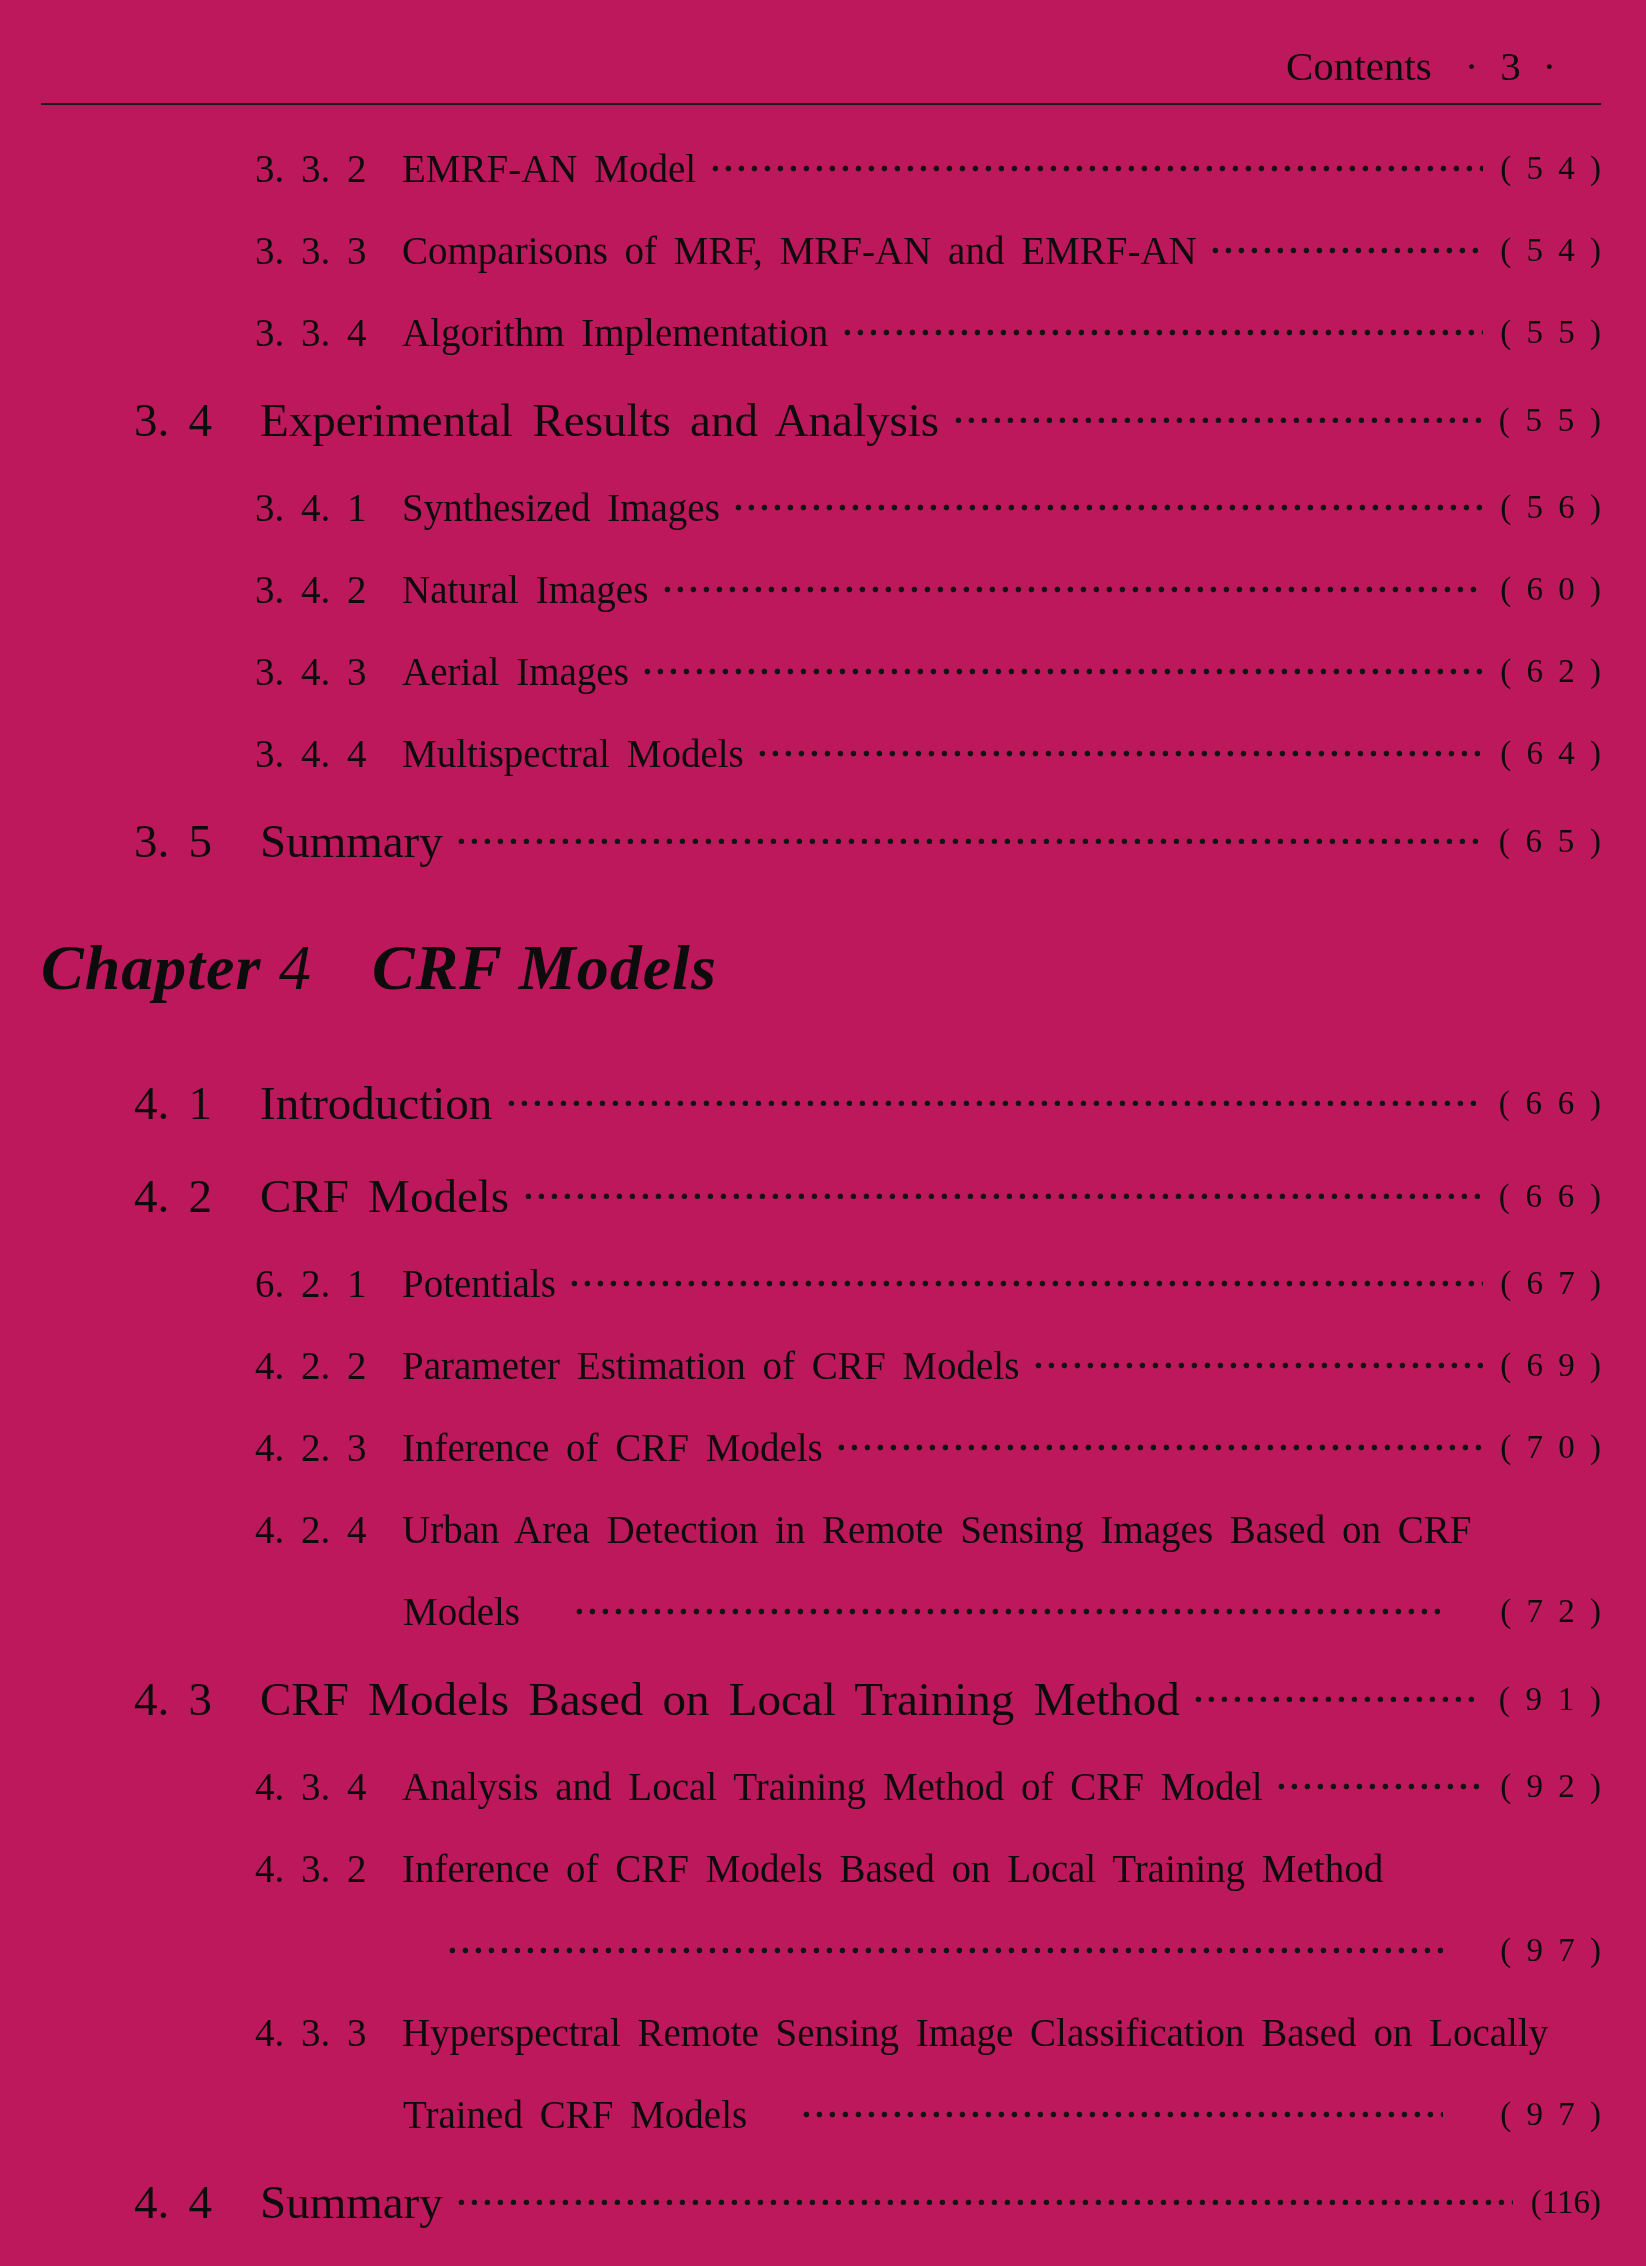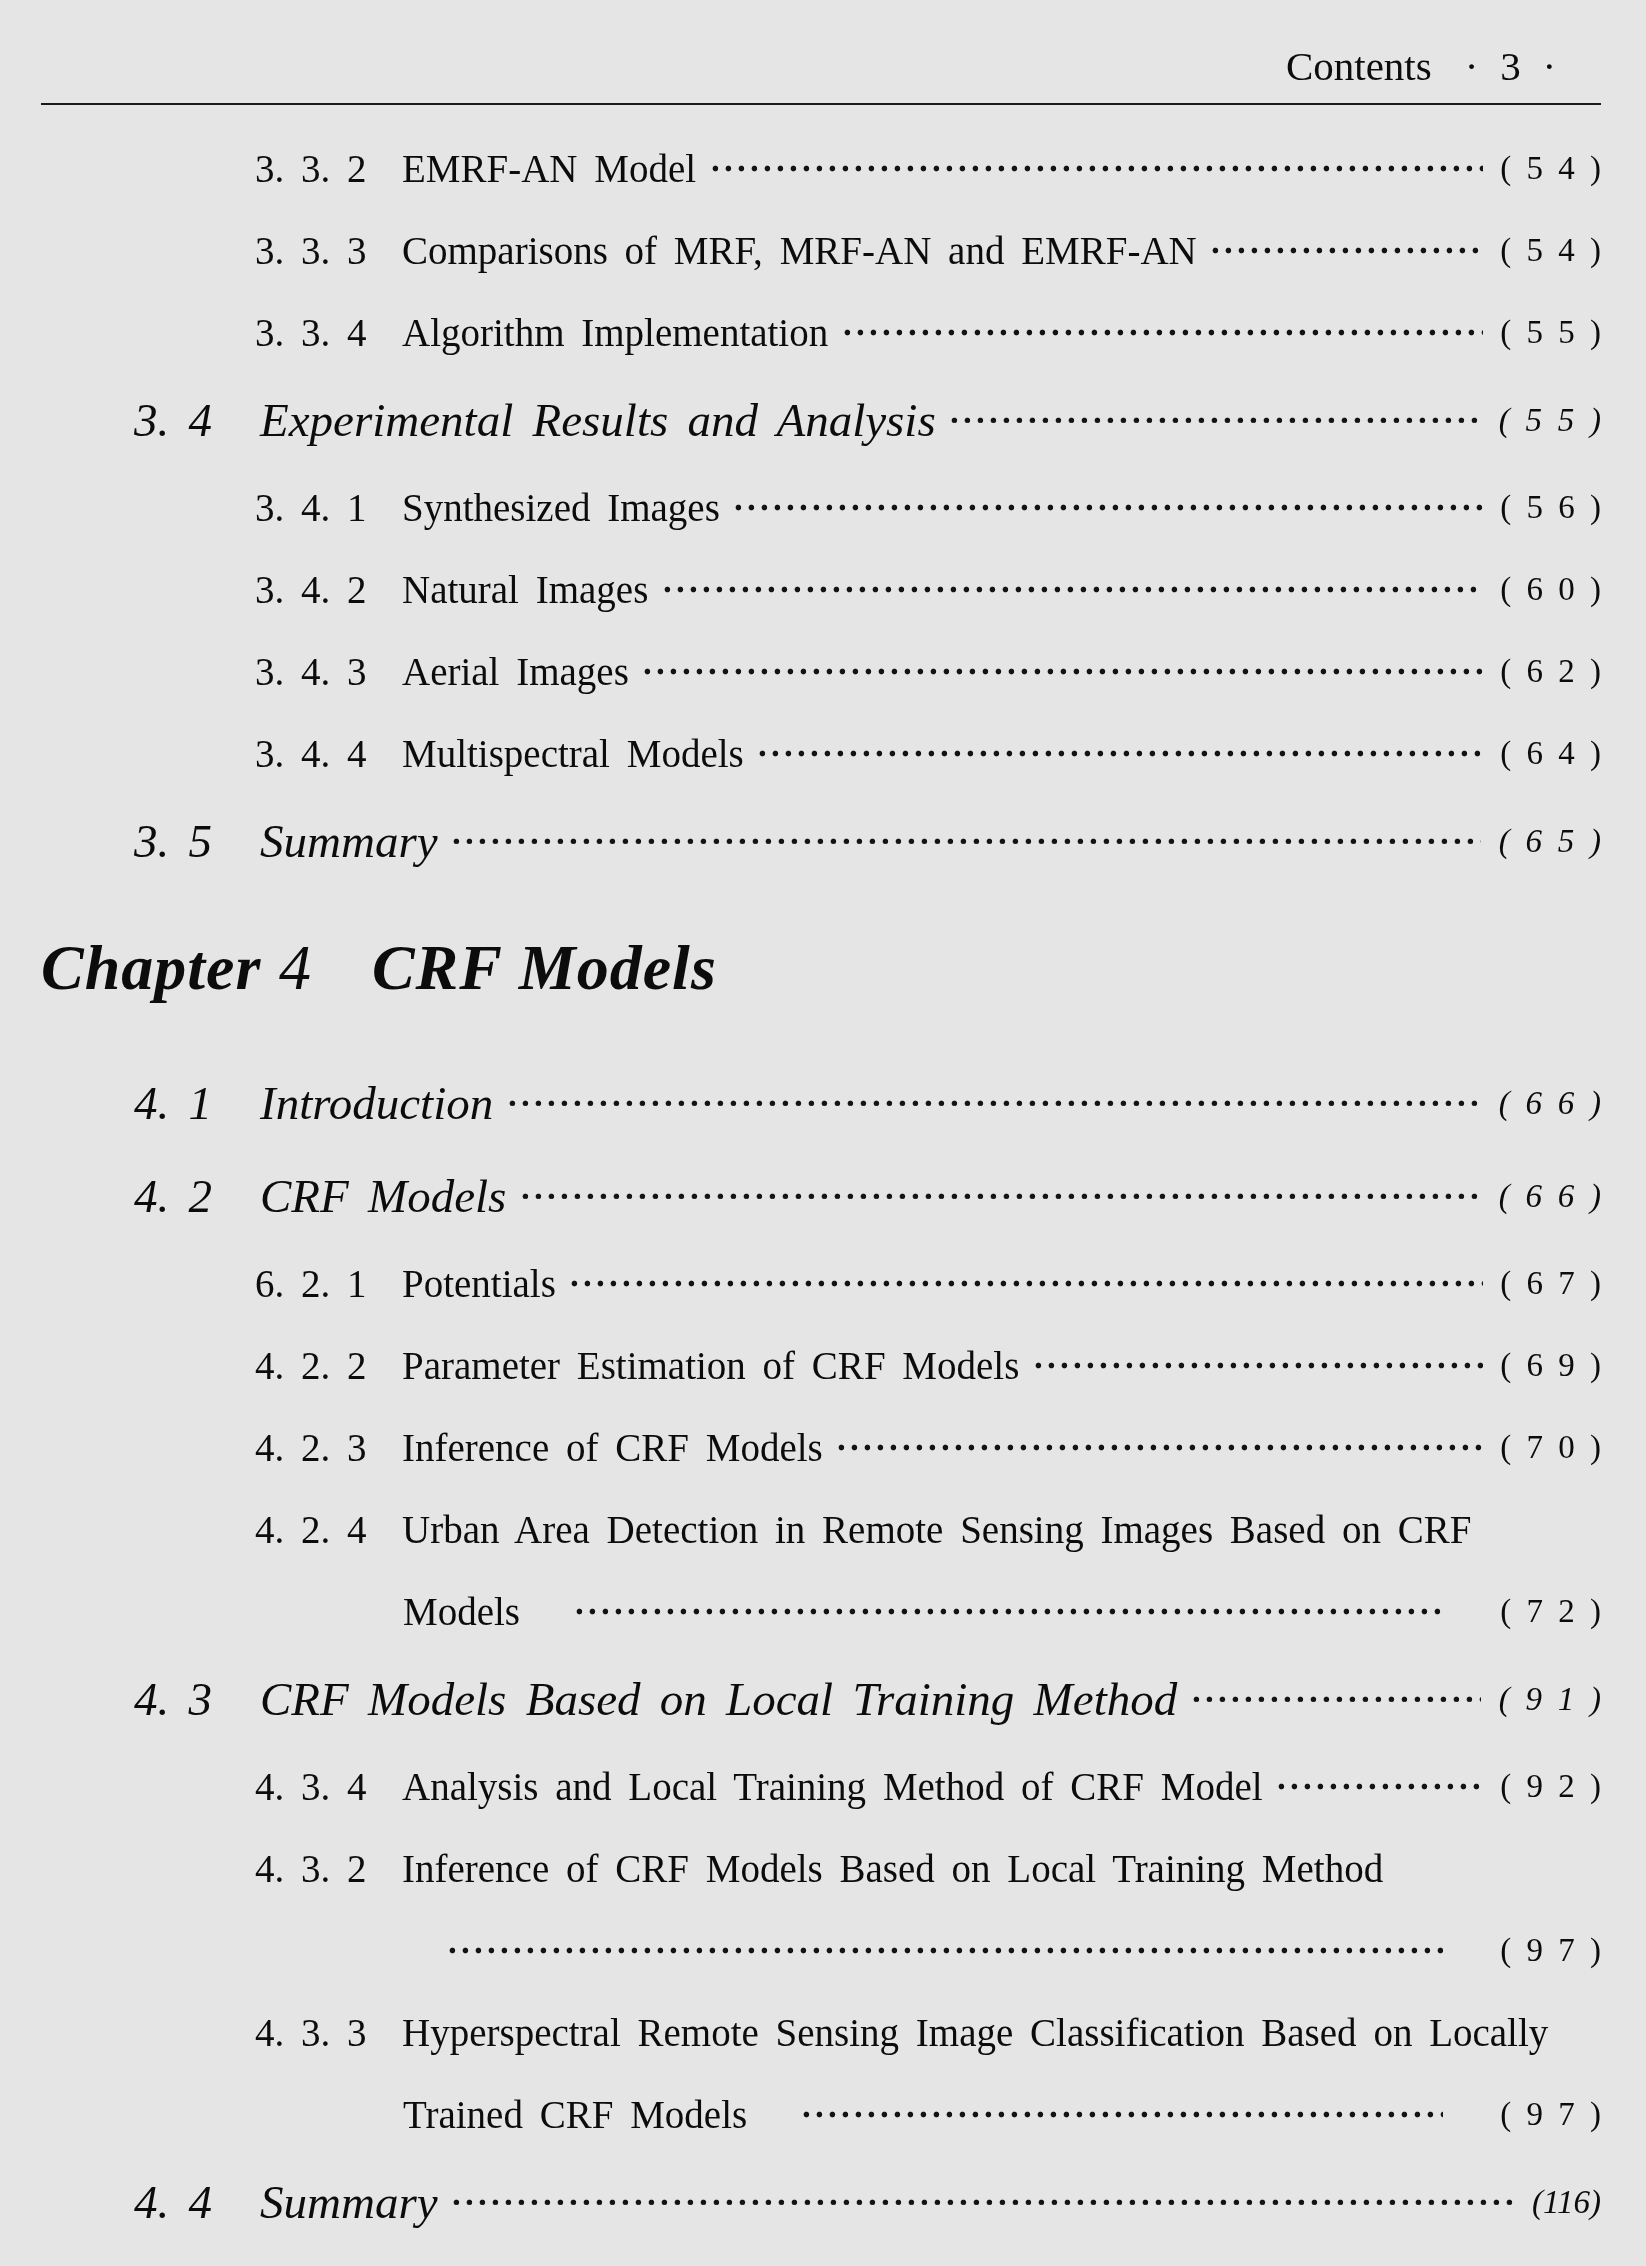--- a/index.html
+++ b/index.html
@@ -1,21 +1,21 @@
 <!DOCTYPE html>
 <html><head>
 <meta charset="utf-8">
 <style>
   html,body{margin:0;padding:0;background:#ffffff;}
   .page{
     position:relative;
     width:1647px;height:2267px;
     box-sizing:border-box;
     padding:0 46px 0 41px;
-    background:#e5e5e5;
+    background:#be185d;
     color:#0c0c0c;
     font-family:"Liberation Serif","DejaVu Serif",serif;
     overflow:hidden;
   }
   .hdr{
     margin-top:41px;
     height:50px;line-height:50px;
     font-size:41px;
     text-align:right;
     padding-right:39px;
@@ -24,21 +24,21 @@
   .hdr .folio{display:inline-block;margin-left:33px;letter-spacing:5.8px;}
   .rule{
     margin-top:11.6px;
     height:0;
     border-top:2.9px solid #1a1a1a;
   }
   .toc{margin-top:23px;}
   .row{display:flex;align-items:center;white-space:pre;}
   .r3{height:82px;margin-left:214px;font-size:39px;word-spacing:0.18em;}
   .r3 .num{flex:0 0 147px;}
-  .r2{height:93px;margin-left:93px;font-size:47px;word-spacing:0.16em;font-style:italic;}
+  .r2{height:93px;margin-left:93px;font-size:47px;word-spacing:0.16em;}
   .r2 .num{flex:0 0 126px;}
   .cont{height:82px;margin-left:362px;font-size:39px;word-spacing:0.18em;gap:40px;}
   .title{flex:0 0 auto;}
   .leader{
     flex:1 1 auto;
     height:6.8px;
     margin:0 17.5px 0 15.5px;
     background-image:radial-gradient(circle at 3.4px 3.4px,#131313 2.3px,rgba(0,0,0,0) 3.2px);
     background-size:13px 6.8px;
     background-repeat:repeat-x;

